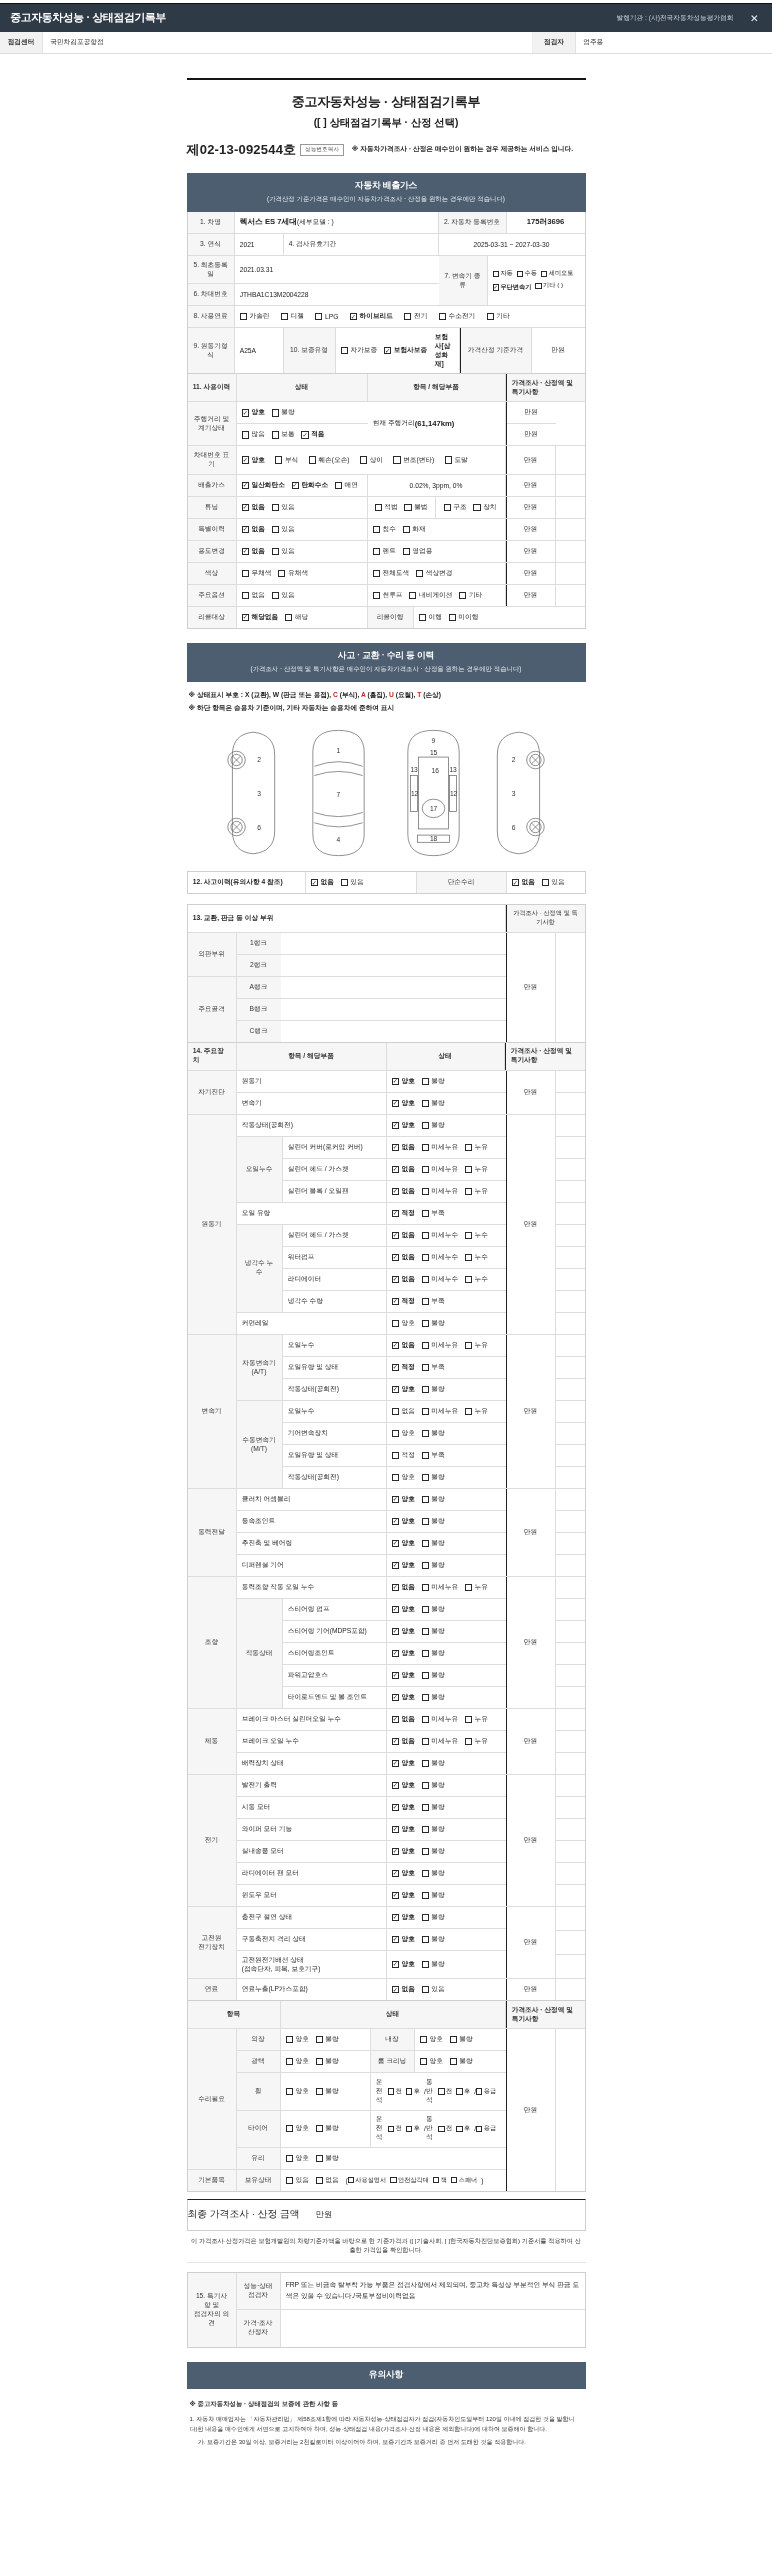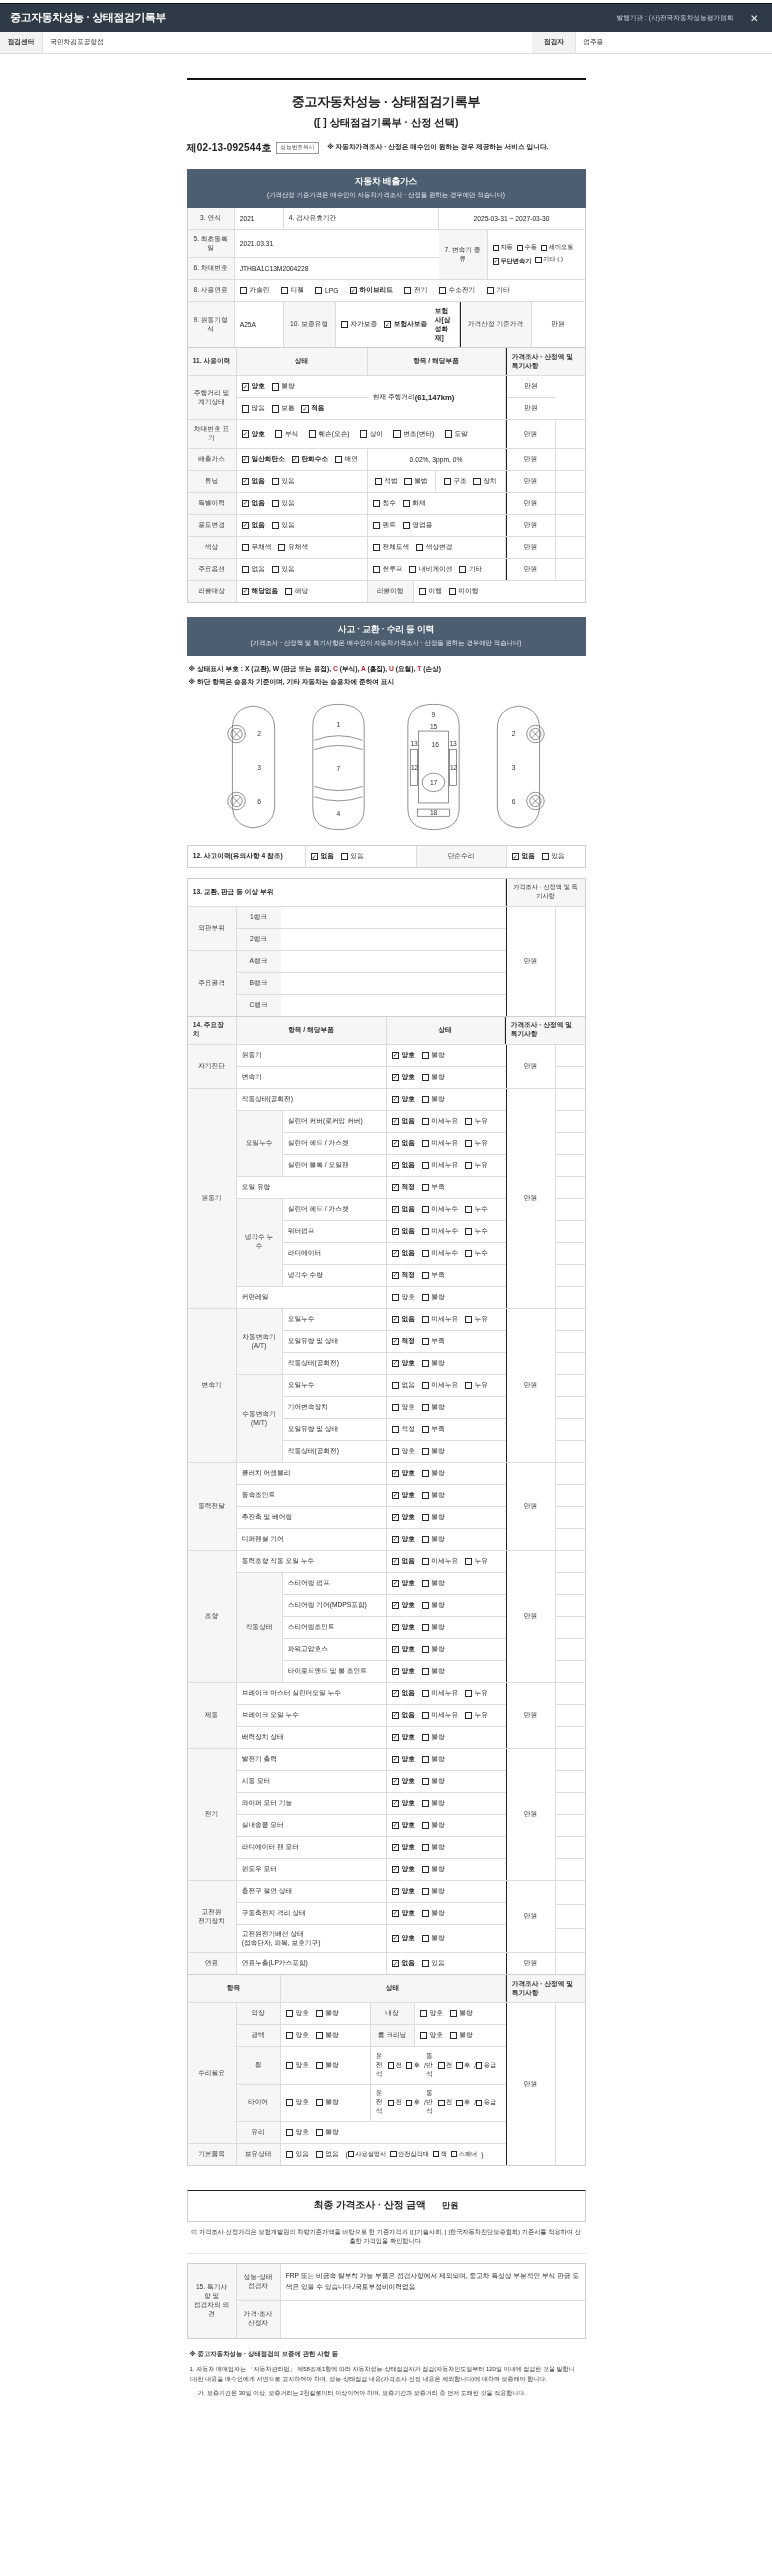--- a/index.html
+++ b/index.html
@@ -14,21 +14,21 @@
   .sb-lab{width:43px;background:#f2f2f2;display:flex;align-items:center;justify-content:center;font-weight:bold;color:#333;border-right:0.5px solid #e2e2e2}
   .sb-val{display:flex;align-items:center;padding:0 7.2px;color:#222}
   .grow{flex:1;border-right:0.5px solid #eee}
   .w380{width:196px}
   
   .doc{width:399px;margin:24px auto 0}
   .doc-head{border-top:2.1px solid #151515;text-align:center;padding-top:13.4px}
   .doc-head h1{margin:0;font-size:13px;letter-spacing:-0.3px}
   .doc-sub{font-size:10.3px;font-weight:bold;margin-top:5.2px}
   .doc-meta{display:flex;align-items:center;margin:10.3px 0 5.2px;font-size:6.7px}
-  .doc-no{font-size:10px;font-weight:bold;letter-spacing:0.2px}
+  .doc-no{font-size:13px;font-weight:bold;letter-spacing:0.2px}
   .copy-btn{margin-left:4.1px;font-size:5.7px;color:#555;background:#fff;border:0.5px solid #999;padding:1px 3.6px;cursor:pointer;font-family:inherit}
   .doc-note{margin-left:8.2px;font-weight:bold;font-size:6.7px}
   .band{background:#4d5e70;color:#fff;text-align:center;padding:6.7px 3.1px 7.7px;margin-top:14.4px}
   .band .bt{font-size:8.8px;font-weight:bold;letter-spacing:-0.2px}
   .band .bn{font-size:6.4px;margin-top:3.6px;color:#e9eef3}
   
   .tbl{border:0.5px solid #cfcfcf;border-top:none;font-size:6.7px}
   .trow{display:flex;border-bottom:0.5px solid #ddd;align-items:stretch}
   .trow:last-child{border-bottom:none}
   .td{display:flex;align-items:center;padding:4.6px 5.2px;border-right:0.5px solid #ddd;min-height:21px}
@@ -51,21 +51,21 @@
   .cb.on .cbl{font-weight:bold}
   .cb.sm{margin-right:4.1px;font-size:6.2px}
   .cb.sm .box{width:6.2px;height:6.2px;border-width:0.8px;margin-right:1.5px;font-size:5.2px}
   .red{color:#cc2222}
   
   .marks{padding:7.2px 2.1px 3.1px;font-size:6.7px;font-weight:bold;line-height:1.9}
   .diagrams{display:flex;justify-content:center;align-items:flex-start;gap:17.5px;padding:8.2px 0 11.3px}
   .diagrams svg{stroke:#666;fill:none;stroke-width:1.4}
   .diagrams text{stroke:none;fill:#333;font-size:13px;font-family:"Liberation Sans",sans-serif}
   
-  .final{border-top:1px solid #222;border-bottom:0.5px solid #cfcfcf;border-left:0.5px solid #cfcfcf;border-right:0.5px solid #cfcfcf;text-align:center;padding:8.8px 0;font-size:9.8px;font-weight:bold;margin-top:24px}
+  .final{border-top:1px solid #222;border-bottom:0.5px solid #cfcfcf;border-left:0.5px solid #cfcfcf;border-right:0.5px solid #cfcfcf;padding:8.8px 0;font-size:9.8px;font-weight:normal;margin-top:7px}
   .final .unit{margin-left:13.4px;font-size:8.2px}
   .final-note{font-size:6.2px;color:#333;text-align:center;padding:6.2px 3.1px;border-bottom:0.5px solid #e5e5e5}
   
   .notices{padding:10.3px 3.1px 20.6px;font-size:6px;color:#333;line-height:1.7}
   .notices .nh{font-weight:bold;font-size:6.4px;margin-bottom:4.1px}
   .n-item{margin-top:3.1px}
   .n-sub{margin-left:8.2px}
   .prewrap{white-space:pre-line}
 </style>
 </head>
@@ -99,20 +99,29 @@
     <span class="doc-no"><span>제</span><span>02-13-092544</span><span>호</span></span>
     <button class="copy-btn">성능번호복사</button>
     <span class="doc-note">※ 자동차가격조사 · 산정은 매수인이 원하는 경우 제공하는 서비스 입니다.</span>
   </div>
 
   <div class="band">
     <div class="bt">자동차 배출가스</div>
     <div class="bn">(가격산정 기준가격은 매수인이 자동차가격조사 · 산정을 원하는 경우에만 적습니다)</div>
   </div>
   <div class="tbl" id="basic-table">
+      <div class="trow">
+        <div class="td lab" style="width: 47px; flex: 0 0 auto;">1. 차명</div>
+        <div class="td flex">
+          <span class="bold big">렉서스 ES 7세대</span>
+          <span> (세부모델 : )</span>
+        </div>
+        <div class="td lab" style="width: 68px; flex: 0 0 auto;">2. 자동차 등록번호</div>
+        <div class="td ctr bold big" style="width: 78px; flex: 0 0 auto;">175러3696</div>
+      </div>
       <div class="trow">
         <div class="td lab" style="width: 47px; flex: 0 0 auto;">3. 연식</div>
         <div class="td " style="width: 49px; flex: 0 0 auto;">2021</div>
         <div class="td flex">4. 검사유효기간</div>
         <div class="td ctr" style="width: 146px; flex: 0 0 auto;">2025-03-31 ~ 2027-03-30</div>
       </div>
       <div class="trow">
         <div class="stack" style="flex: 1 1 0%;">
           <div class="srow">
             <div class="td lab" style="width: 47px; flex: 0 0 auto;">5. 최초등록일</div>
@@ -1637,20 +1646,23 @@
           </div>
           <div class="srow" style="min-height: 37px;">
             <div class="td lab prewrap" style="width: 44px; flex: 0 0 auto;">가격·조사
 산정자</div>
             <div class="td flex" style="line-height: 1.6;"></div>
           </div>
         </div>
       </div>
     </div>
 
+  <div class="band">
+    <div class="bt">유의사항</div>
+  </div>
   <div class="notices" id="notices">
       <div class="nh">※ 중고자동차성능 · 상태점검의 보증에 관한 사항 등</div>
       <div class="n-item">1. 자동차 매매업자는 「자동차관리법」 제58조제1항에 따라 자동차성능·상태점검자가 점검(자동차인도일부터 120일 이내에 점검한 것을 말합니다)한 내용을 매수인에게 서면으로 고지하여야 하며, 성능·상태점검 내용(가격조사·산정 내용은 제외합니다)에 대하여 보증해야 합니다.</div>
       <div class="n-item n-sub">가. 보증기간은 30일 이상, 보증거리는 2천킬로미터 이상이어야 하며, 보증기간과 보증거리 중 먼저 도래한 것을 적용합니다.</div>
     </div>
 
 </div>
 
 
 </body></html>

